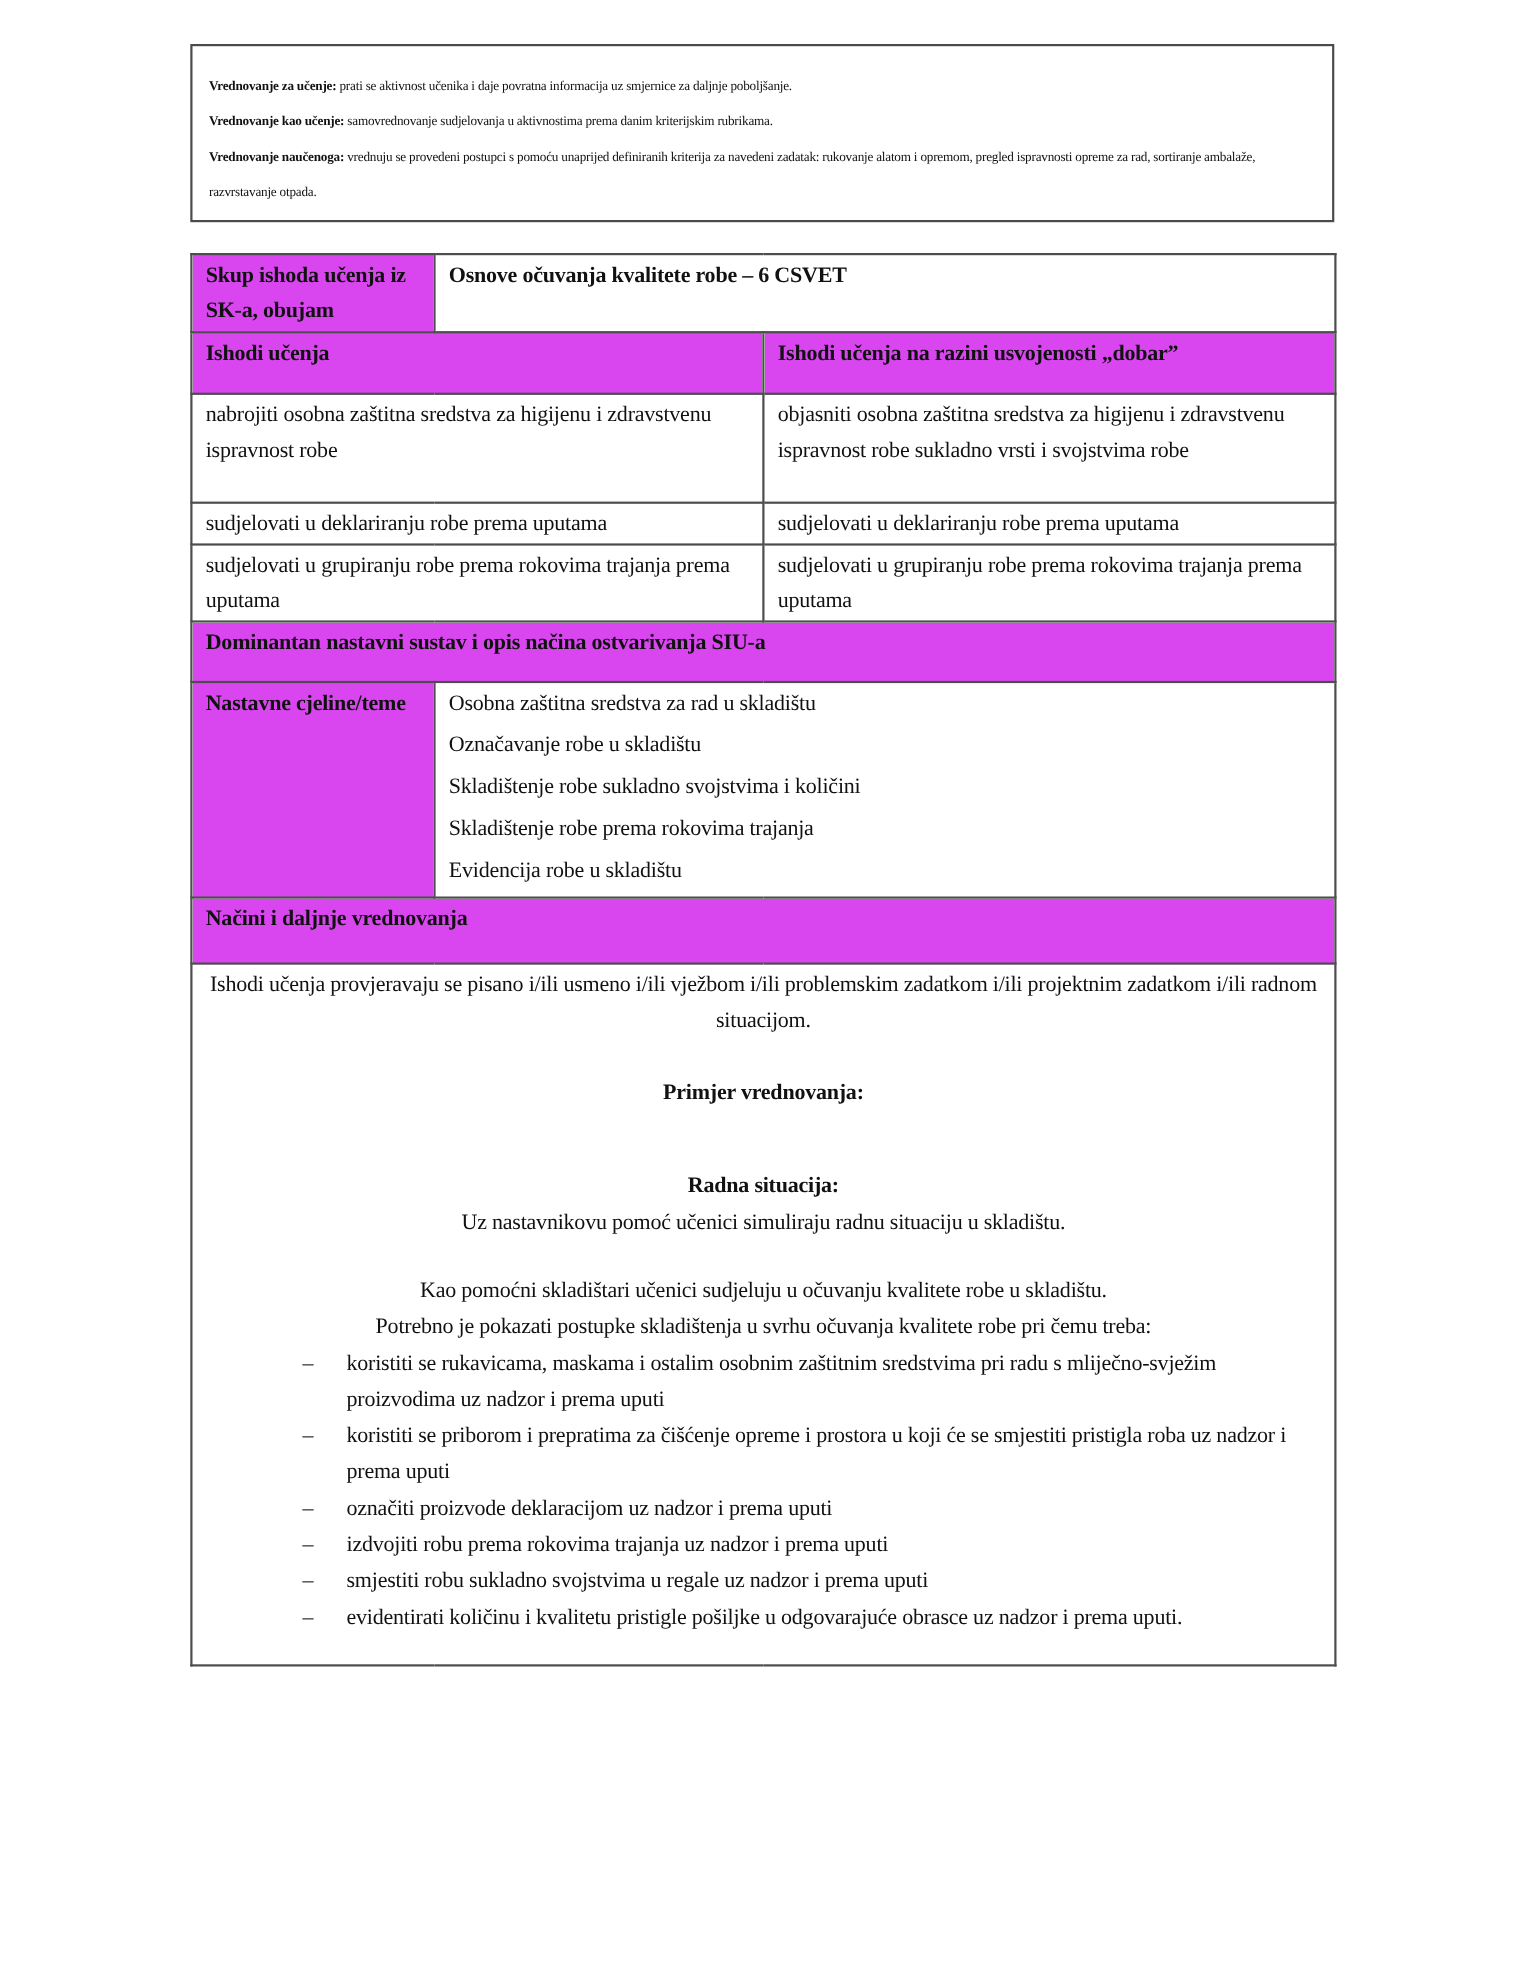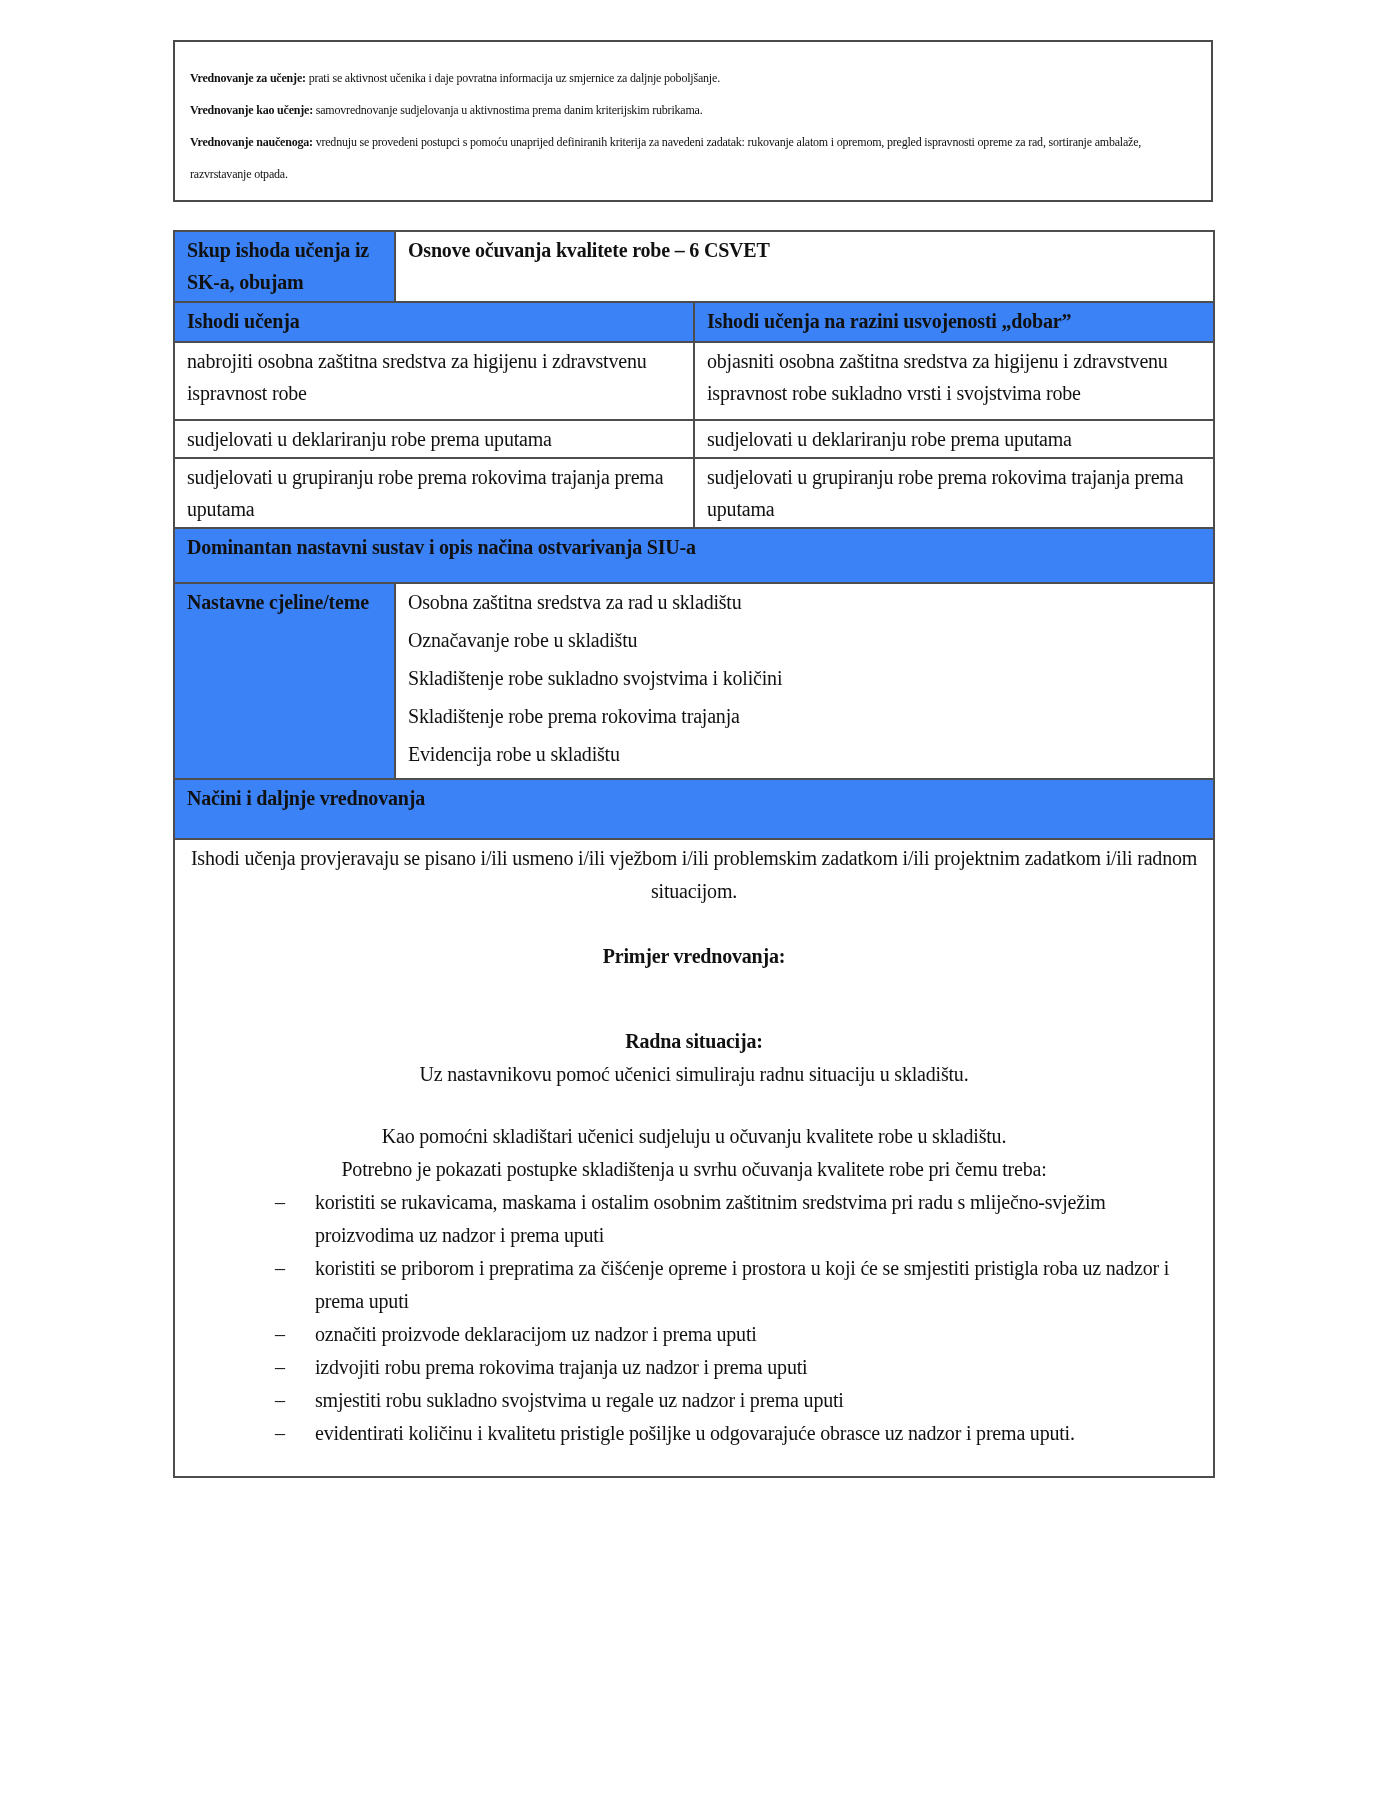--- a/index.html
+++ b/index.html
@@ -43,27 +43,27 @@
     border: 2px solid #262626;
     font-size: 20px;
     line-height: 32px;
   }
   table.siu td {
     border: 2px solid #4d4d4d;
     padding: 2px 12px;
     vertical-align: top;
     overflow: hidden;
   }
-  td.blue  { background: #3b82f6; }
+  td.blue  { background: #d946ef; }
   td.bold, .bold { font-weight: bold; }
   td.vmid  { vertical-align: middle; }
 
   tr.r1  { height: 71px; }
-  tr.r2  { height: 40px; }
-  tr.r3  { height: 78px; }
+  tr.r2  { height: 56px; }
+  tr.r3  { height: 99px; }
   tr.r4  { height: 34px; }
   tr.r5  { height: 67px; }
   tr.r6  { height: 68px; }
   tr.r7  { height: 55px; }
   tr.r8  { height: 102px; }
   tr.r9  { height: 187px; }
   tr.r10 { height: 60px; }
   tr.r11 { height: 638px; }
 
   

